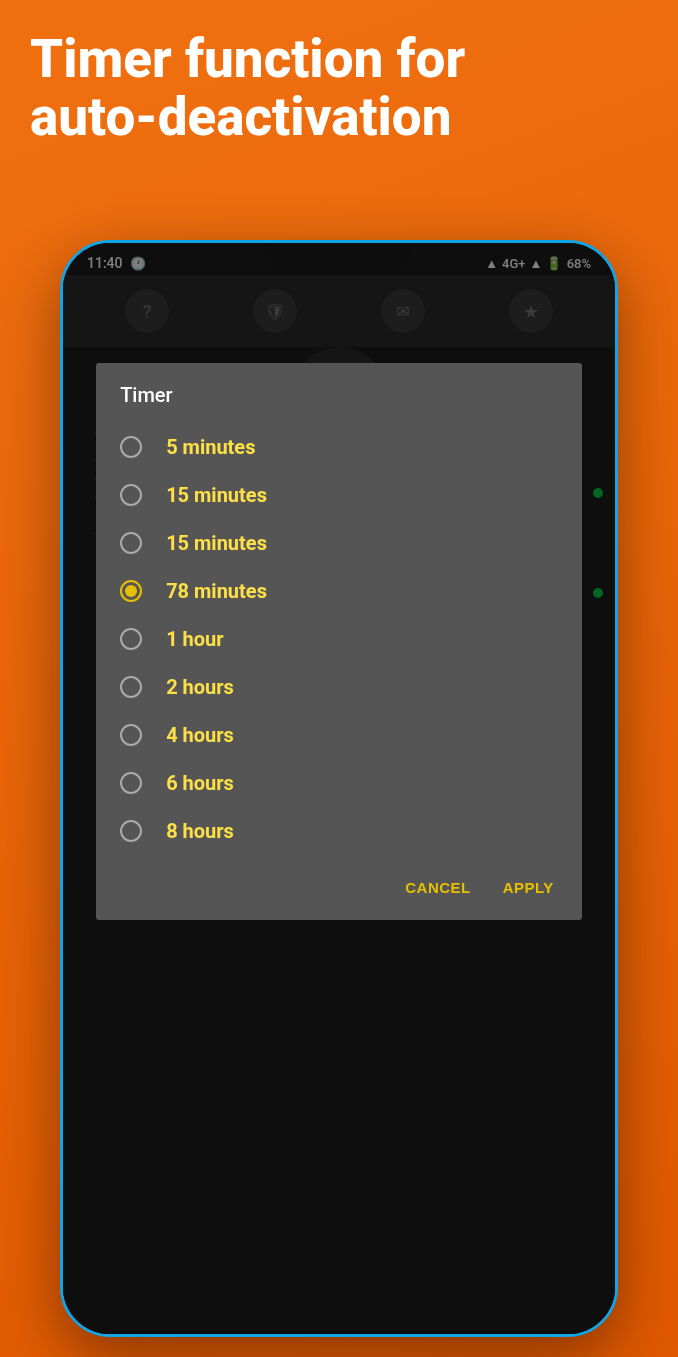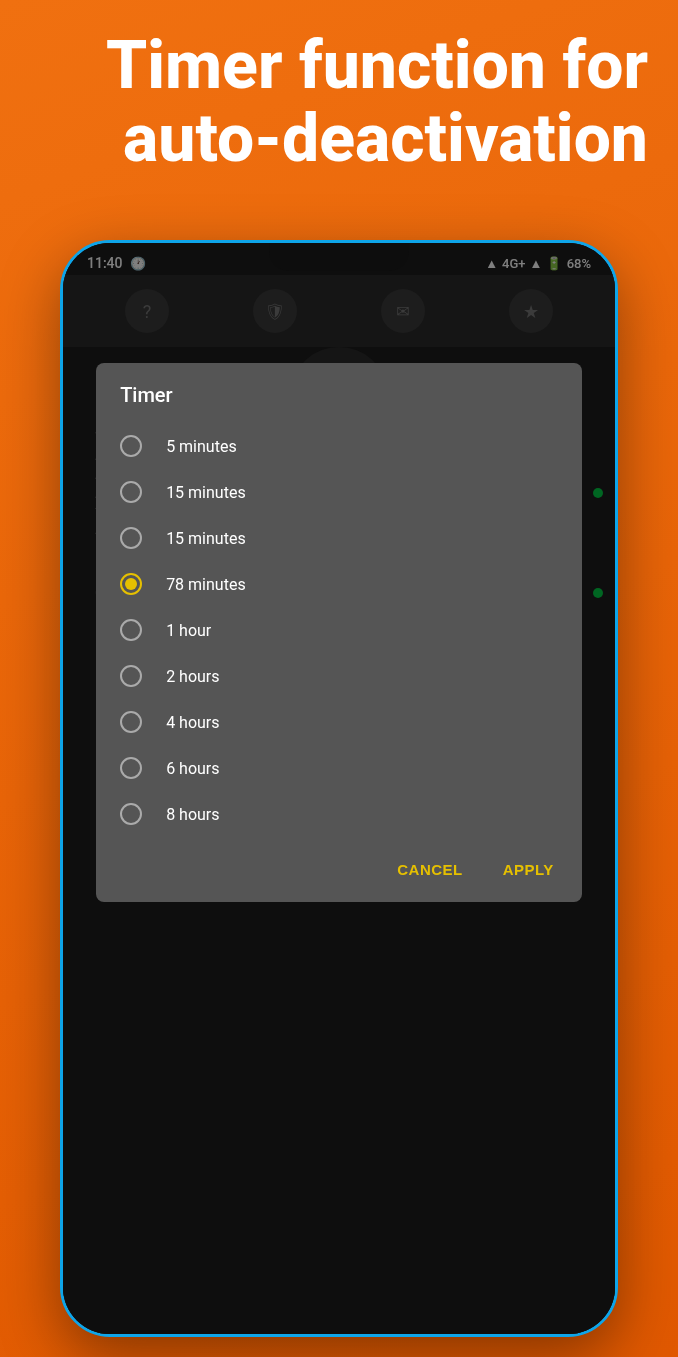--- a/index.html
+++ b/index.html
@@ -12,25 +12,24 @@
       position: relative;
     }
 
     
     .header-text {
       position: absolute;
       top: 30px;
       left: 30px;
       right: 30px;
       color: #ffffff;
-      font-size: 66px;
+      font-size: 53px;
       font-weight: 800;
       line-height: 1.1;
       text-shadow: none;
-      text-align: right;
     }
 
     
     .phone-frame {
       position: absolute;
       top: 240px;
       left: 60px;
       right: 60px;
       bottom: 20px;
       background: #1a1a1a;
@@ -119,21 +118,21 @@
       background: rgba(0,0,0,0.5);
       display: flex;
       align-items: flex-start;
       justify-content: center;
       padding-top: 120px;
       z-index: 100;
     }
 
     .dialog {
       background: #555555;
-      border-radius: 8px;
+      border-radius: 3px;
       width: 88%;
       overflow: hidden;
     }
 
     .dialog-title {
       color: #ffffff;
       font-size: 20px;
       font-weight: 500;
       padding: 20px 24px 12px;
     }
@@ -166,30 +165,30 @@
     }
 
     .radio-inner {
       width: 12px;
       height: 12px;
       border-radius: 50%;
       background: #e6c000;
     }
 
     .radio-label {
-      color: #ffffff;
-      font-size: 16px;
-      font-weight: 400;
+      color: #fde047;
+      font-size: 20px;
+      font-weight: 700;
     }
 
     .dialog-buttons {
       display: flex;
       justify-content: flex-end;
       padding: 12px 16px 16px;
-      gap: 16px;
+      gap: 8px;
     }
 
     .btn-cancel, .btn-apply {
       background: transparent;
       border: none;
       font-size: 15px;
       font-weight: 700;
       padding: 8px 12px;
       cursor: pointer;
       letter-spacing: 0.5px;

